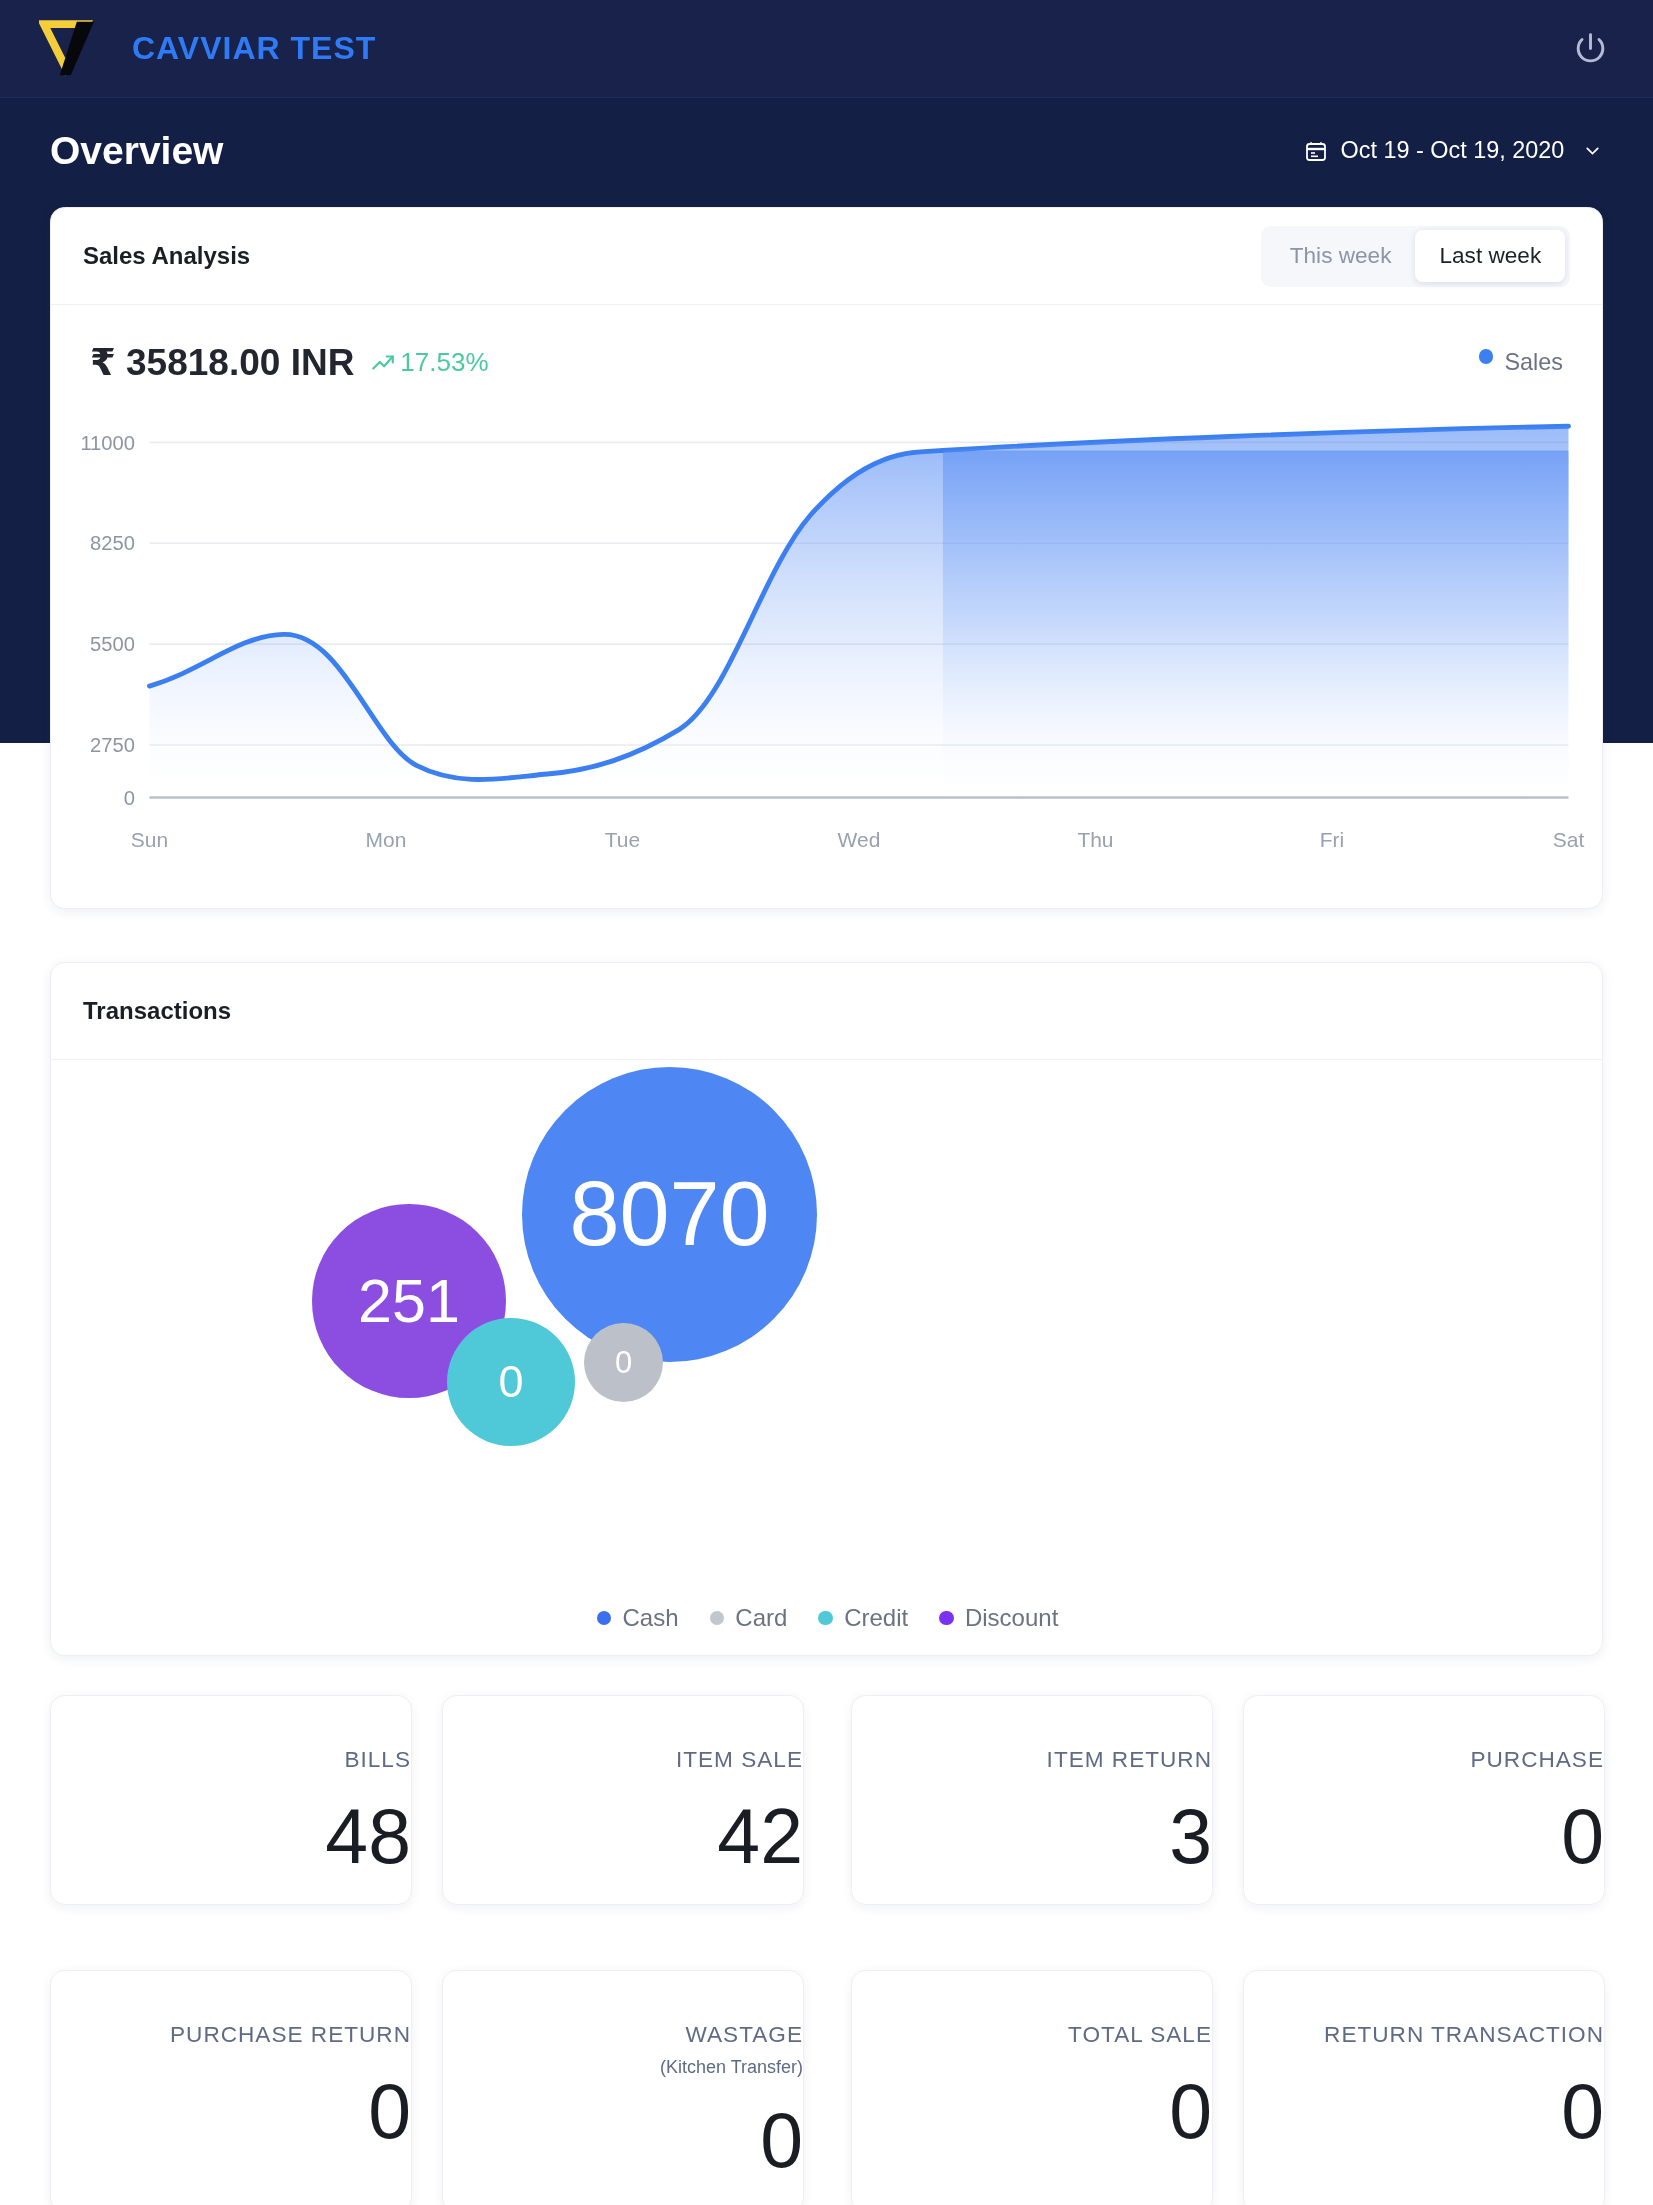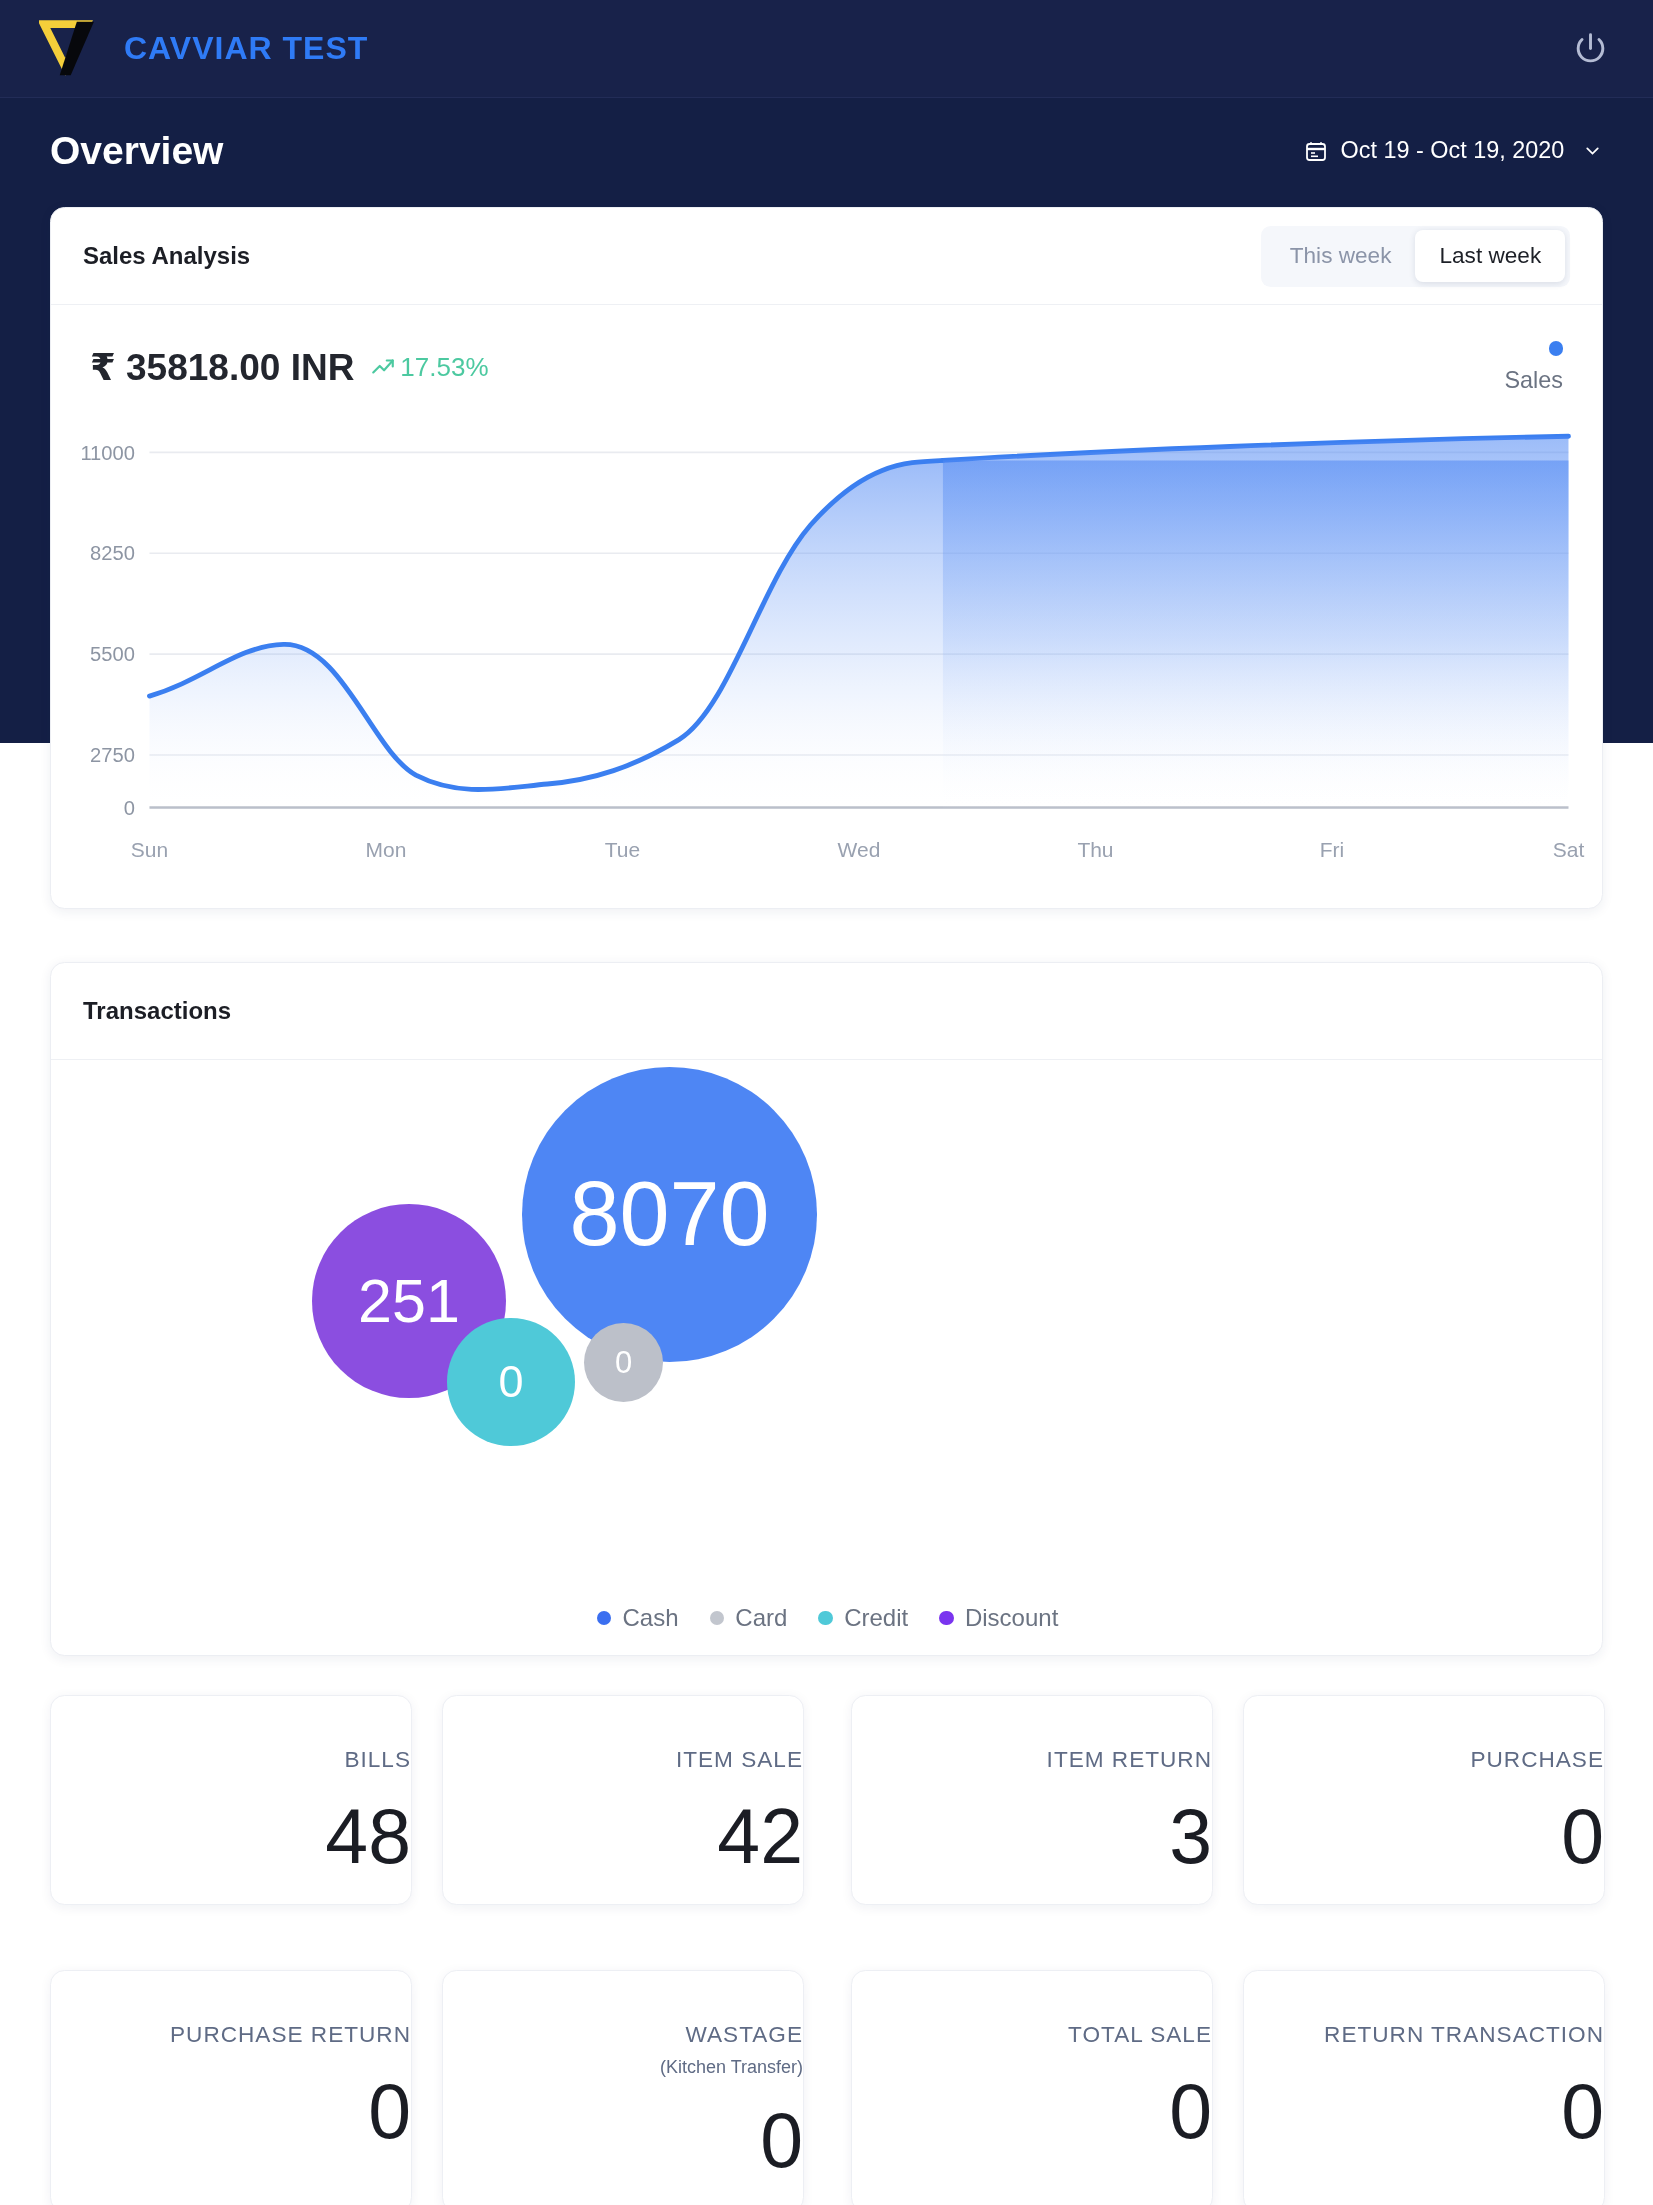--- a/index.html
+++ b/index.html
@@ -38,21 +38,21 @@
     background: #18224a;
     border-bottom: 0.8px solid #222c57;
     display: flex;
     align-items: center;
     padding: 0 39px;
     z-index: 3;
   }
   .brand {
     display: flex;
     align-items: center;
-    gap: 24px;
+    gap: 32px;
   }
   .logo-mark {
     width: 61px;
     height: 61px;
     flex: none;
     display: block;
   }
   .brand-name {
     color: #2f7bf6;
     font-size: 32px;
@@ -165,25 +165,24 @@
     font-size: 26px;
     color: #4cc9a0;
     display: flex;
     align-items: center;
     gap: 4px;
     white-space: nowrap;
   }
   .sales-legend {
     margin-left: auto;
     display: flex;
-    align-items: flex-end;
+    align-items: flex-start;
     gap: 11.3px;
     font-size: 23.4px;
     color: #6b7382;
-    flex-direction: column;
   }
   .dot { width: 14.5px; height: 14.5px; border-radius: 50%; display: inline-block; flex: none; }
 
   .chart-wrap {
     position: relative;
     margin: 18px 0 0 0;
     width: 1553px;
     height: 460px;
   }
   .chart-svg { display: block; width: 1553px; height: 460px; }

